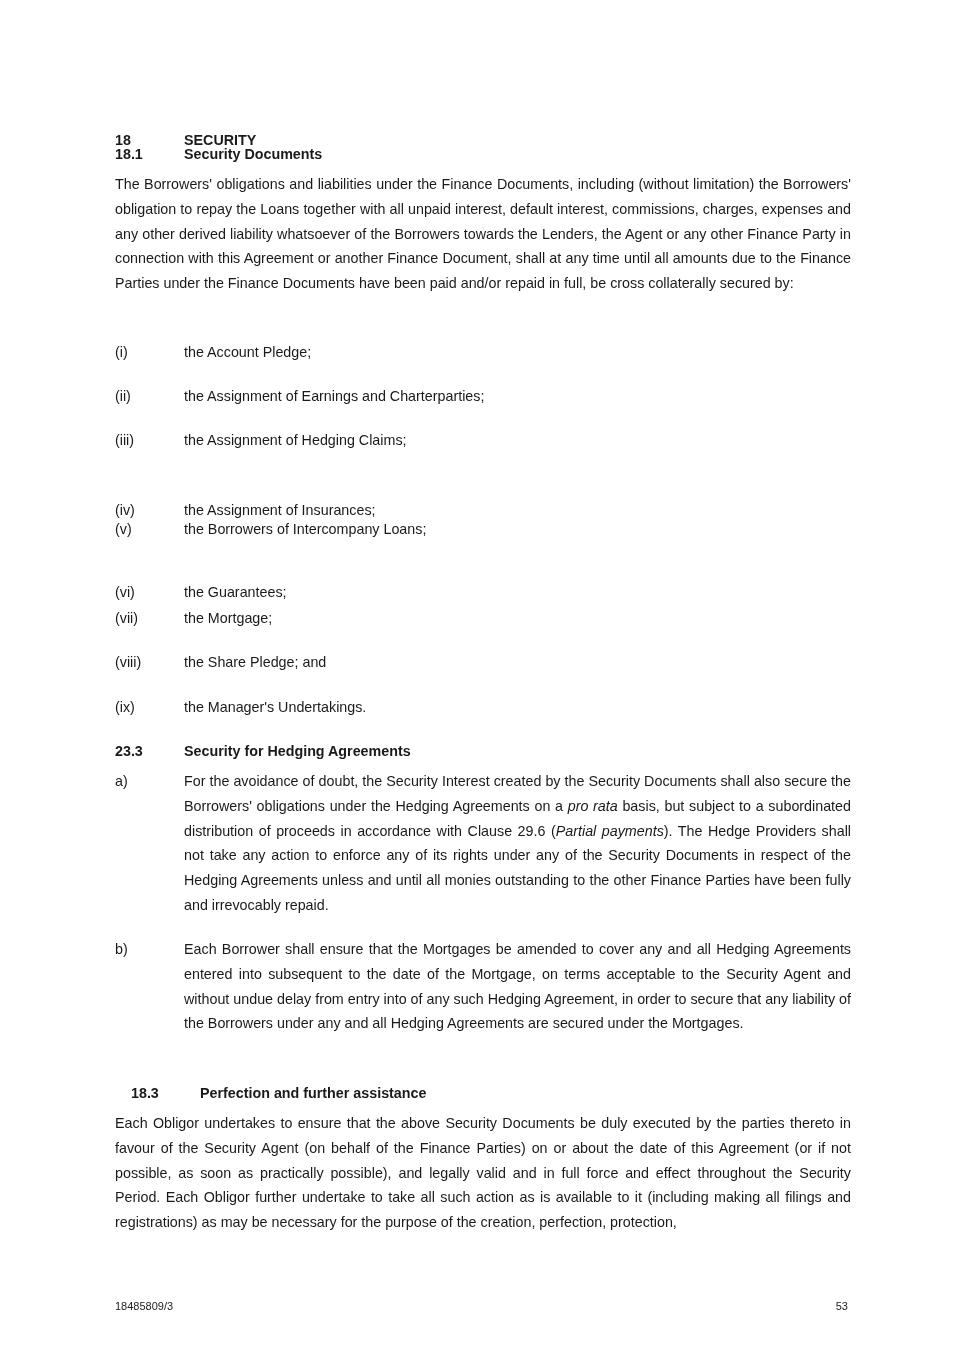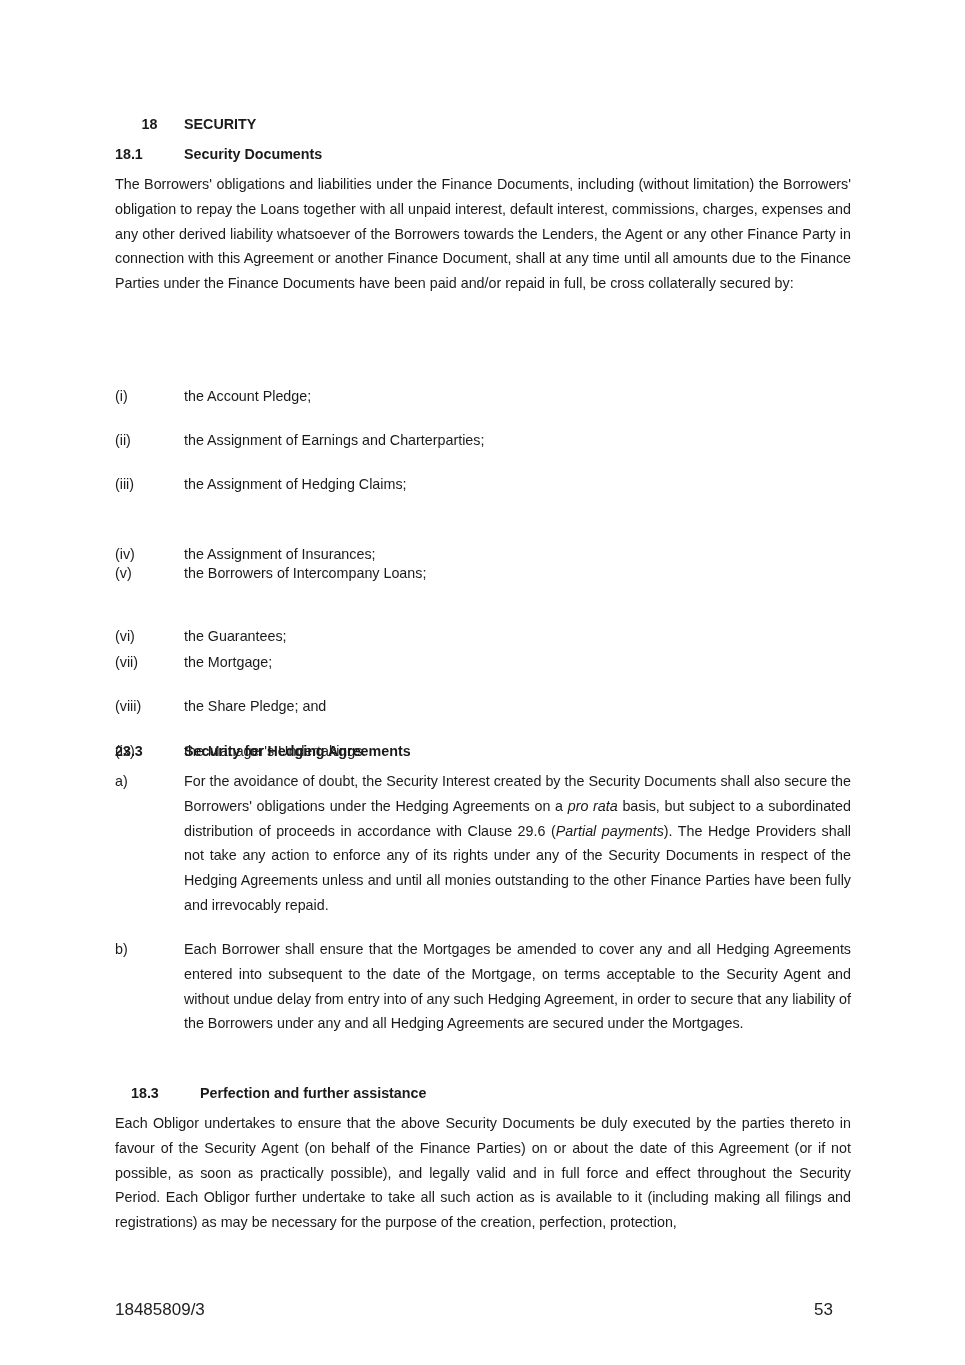--- a/index.html
+++ b/index.html
@@ -13,42 +13,42 @@
   .heading {
     position: absolute; left: 0; font-weight: bold; font-size: 14.3px;
     white-space: nowrap;
   }
   .heading .num { display: inline-block; width: 69px; }
   .para {
     position: absolute; left: 0; width: 736px; line-height: 24.8px;
     text-align: justify; text-align-last: left;
   }
   .item {
-    position: absolute; left: 0; width: 736px; white-space: nowrap; margin-top: 44px;
+    position: absolute; left: 0; width: 736px; white-space: nowrap;
   }
   .item .num { display: inline-block; width: 69px; }
   .sub {
     position: absolute; left: 0; width: 736px;
   }
   .sub .num { position: absolute; left: 0; top: 0; }
   .sub .text {
     position: absolute; left: 69px; width: 667px; line-height: 24.8px;
     text-align: justify; text-align-last: left;
   }
-  .footer { position: absolute; top: 1300px; font-size: 17px; color: #222; }
+  .footer { position: absolute; top: 1300px; font-size: 11px; color: #222; }
   .footer.left { left: 115px; }
-  .footer.right { right: 132px; }
+  .footer.right { right: 117px; }
   em { }
 </style>
 </head>
 <body>
 
 <div class="page">
 
-  <div class="heading" style="top:116px;text-align:center;">
+  <div class="heading" style="top:132px;">
     <span class="num">18</span><span>SECURITY</span>
   </div>
 
   <div class="heading" style="top:146px;">
     <span class="num">18.1</span><span>Security Documents</span>
   </div>
 
   <div class="para" style="top:172px;">The Borrowers' obligations and liabilities under the Finance Documents, including (without limitation) the Borrowers' obligation to repay the Loans together with all unpaid interest, default interest, commissions, charges, expenses and any other derived liability whatsoever of the Borrowers towards the Lenders, the Agent or any other Finance Party in connection with this Agreement or another Finance Document, shall at any time until all amounts due to the Finance Parties under the Finance Documents have been paid and/or repaid in full, be cross collaterally secured by:</div>
 
   <div class="item" style="top:344px;"><span class="num">(i)</span><span>the Account Pledge;</span></div>

